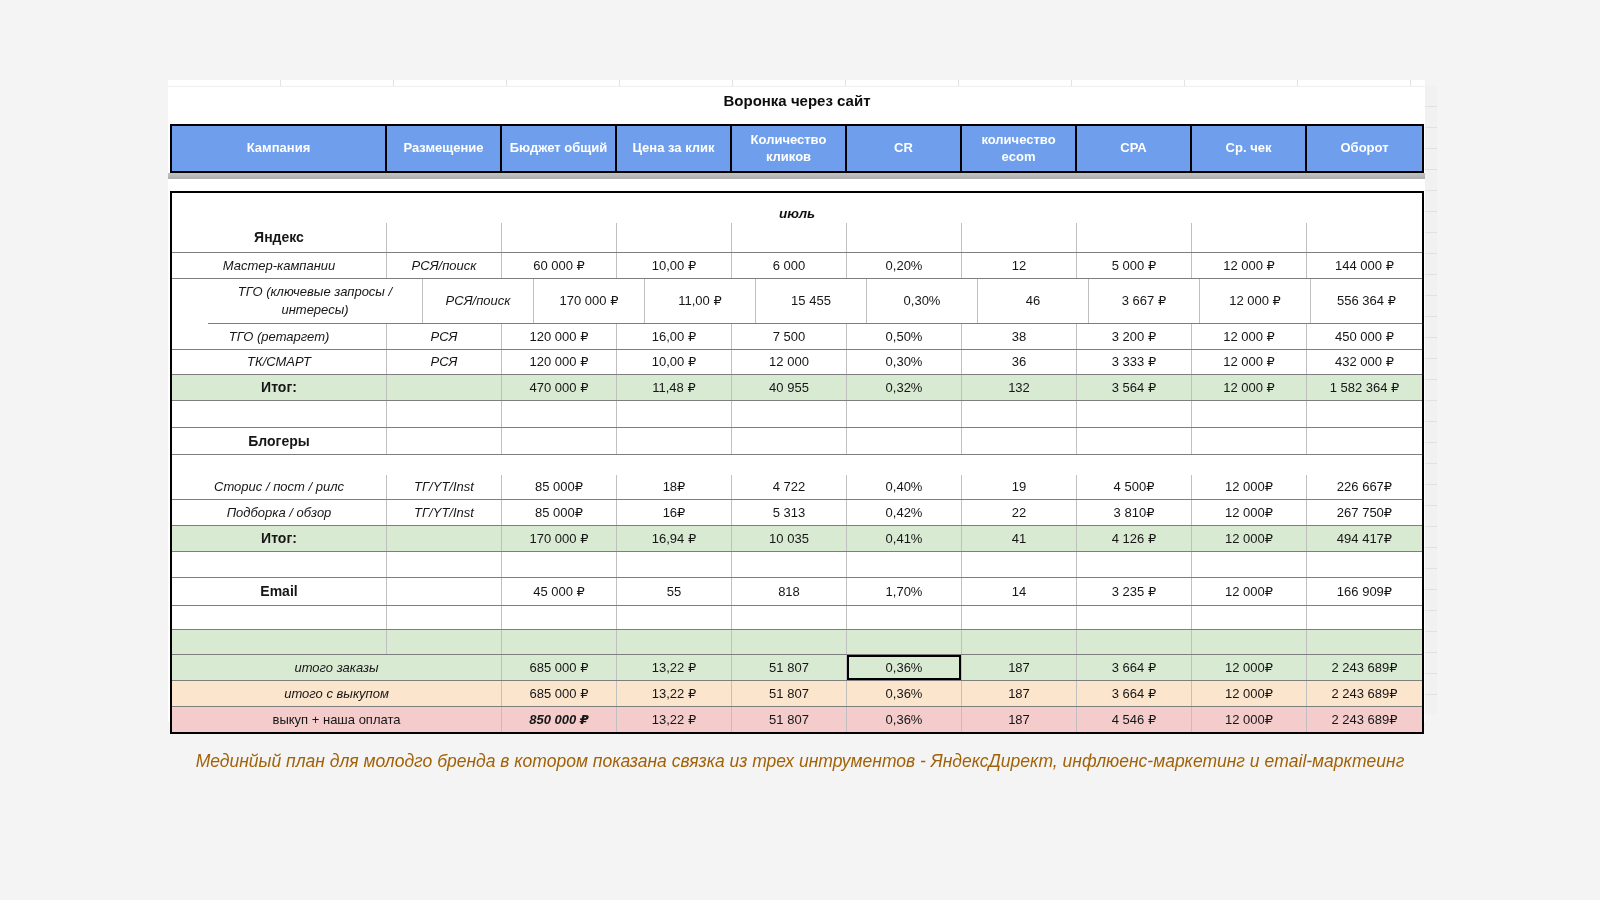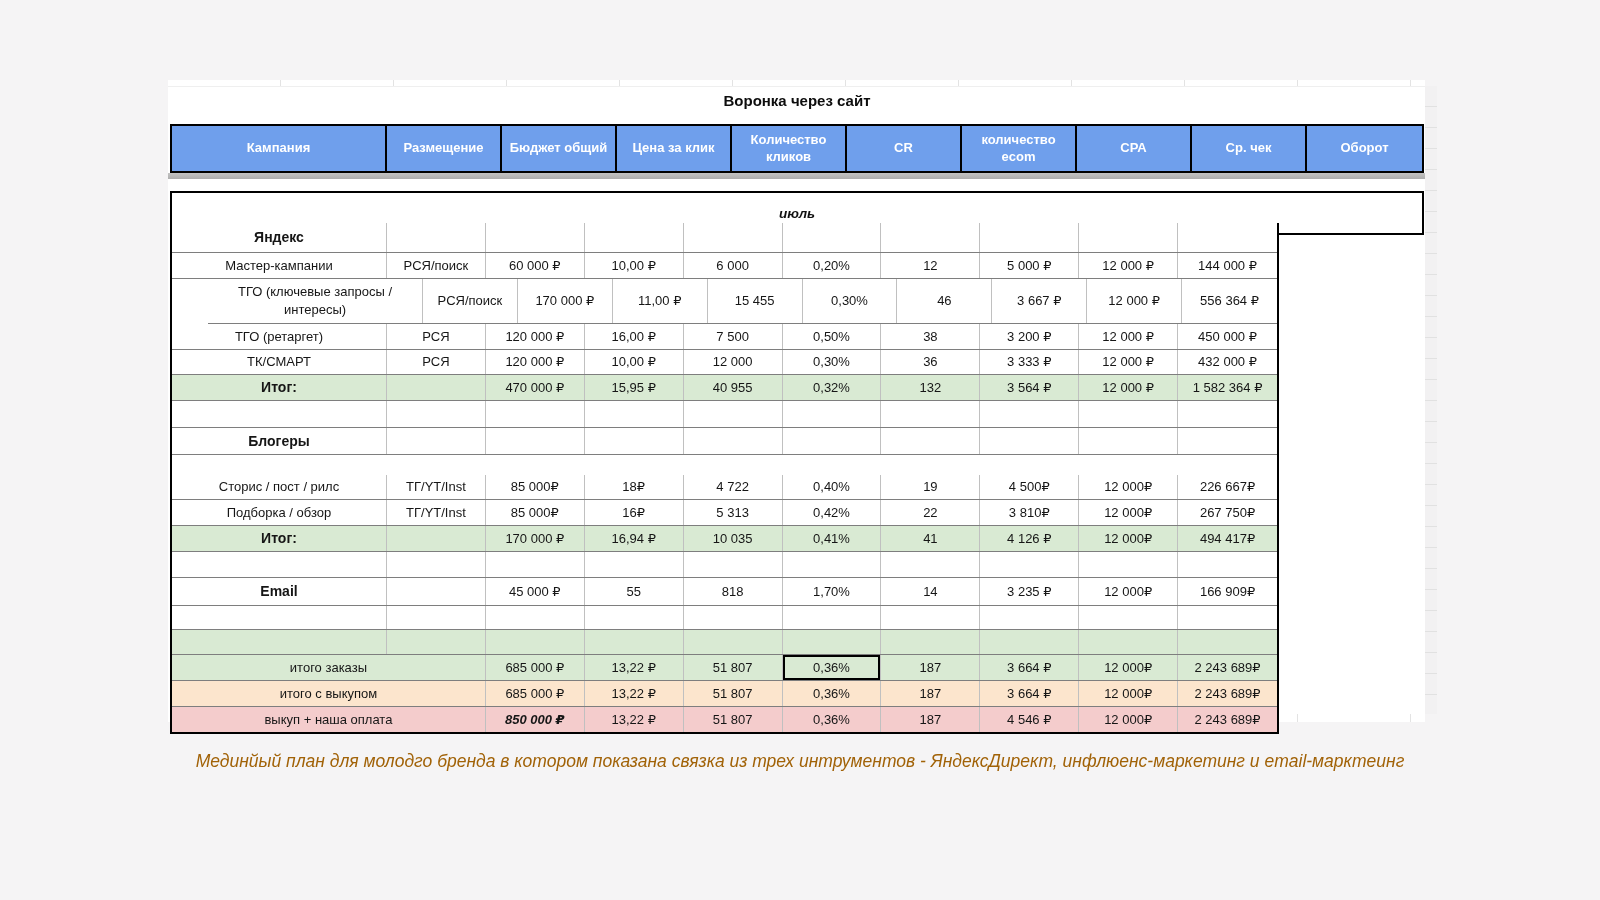--- a/index.html
+++ b/index.html
@@ -39,37 +39,37 @@
     position:absolute;left:168px;top:173px;width:1269px;height:6px;
     background:linear-gradient(#c3c3c3,#aeaeae);
   }
   .month-row{
     position:absolute;left:170px;top:191px;width:1254px;height:44px;
     background:#fff;border:2px solid #000;box-sizing:border-box;
     display:flex;align-items:center;justify-content:center;
     font-style:italic;font-weight:bold;font-size:13.5px;color:#111;text-align:right;
   }
   .tbody{
-    position:absolute;left:170px;top:223px;width:1109px;
+    position:absolute;left:170px;top:223px;width:1254px;
     border:2px solid #000;border-top:none;box-sizing:border-box;background:#fff;
   }
   .tr{
     display:grid;grid-template-columns:215px repeat(9,1fr);
     border-bottom:1px solid #7e7e7e;box-sizing:border-box;
   }
   .tr:last-child{border-bottom:none;}
   .td{
     display:flex;align-items:center;justify-content:center;text-align:center;
     font-size:13px;line-height:1.35;color:#161616;
     border-right:1px solid #c0c0c0;box-sizing:border-box;padding:0 3px;
     background:#fff;
   }
   .td:last-child{border-right:none;}
   .td.merge2{grid-column:1 / span 2;}
-  .td.label-italic{}
+  .td.label-italic{font-style:italic;}
   .td.label-bold{font-weight:bold;font-size:14px;}
   .td.bold-italic{font-weight:bold;font-style:italic;}
   .td.selected{box-shadow:inset 0 0 0 2px #000;}
   .tr.bg-green .td{background:#d9ead3;}
   .tr.bg-orange .td{background:#fce5cd;}
   .tr.bg-red .td{background:#f4cccc;}
   .right-grid{
     position:absolute;left:1425px;top:86px;width:12px;height:628px;
     background:repeating-linear-gradient(to bottom,#f2f1f2 0,#f2f1f2 20px,#e1e1e1 20px,#e1e1e1 21px);
   }
@@ -160,21 +160,21 @@
         <div class="td">0,30%</div>
         <div class="td">36</div>
         <div class="td">3 333 ₽</div>
         <div class="td">12 000 ₽</div>
         <div class="td">432 000 ₽</div>
       </div>
       <div class="tr bg-green" style="height: 26px;">
         <div class="td label-bold">Итог:</div>
         <div class="td"></div>
         <div class="td">470 000 ₽</div>
-        <div class="td">15,95 ₽</div>
+        <div class="td">11,48 ₽</div>
         <div class="td">40 955</div>
         <div class="td">0,32%</div>
         <div class="td">132</div>
         <div class="td">3 564 ₽</div>
         <div class="td">12 000 ₽</div>
         <div class="td">1 582 364 ₽</div>
       </div>
       <div class="tr" style="height: 27px;">
         <div class="td"></div>
         <div class="td"></div>

